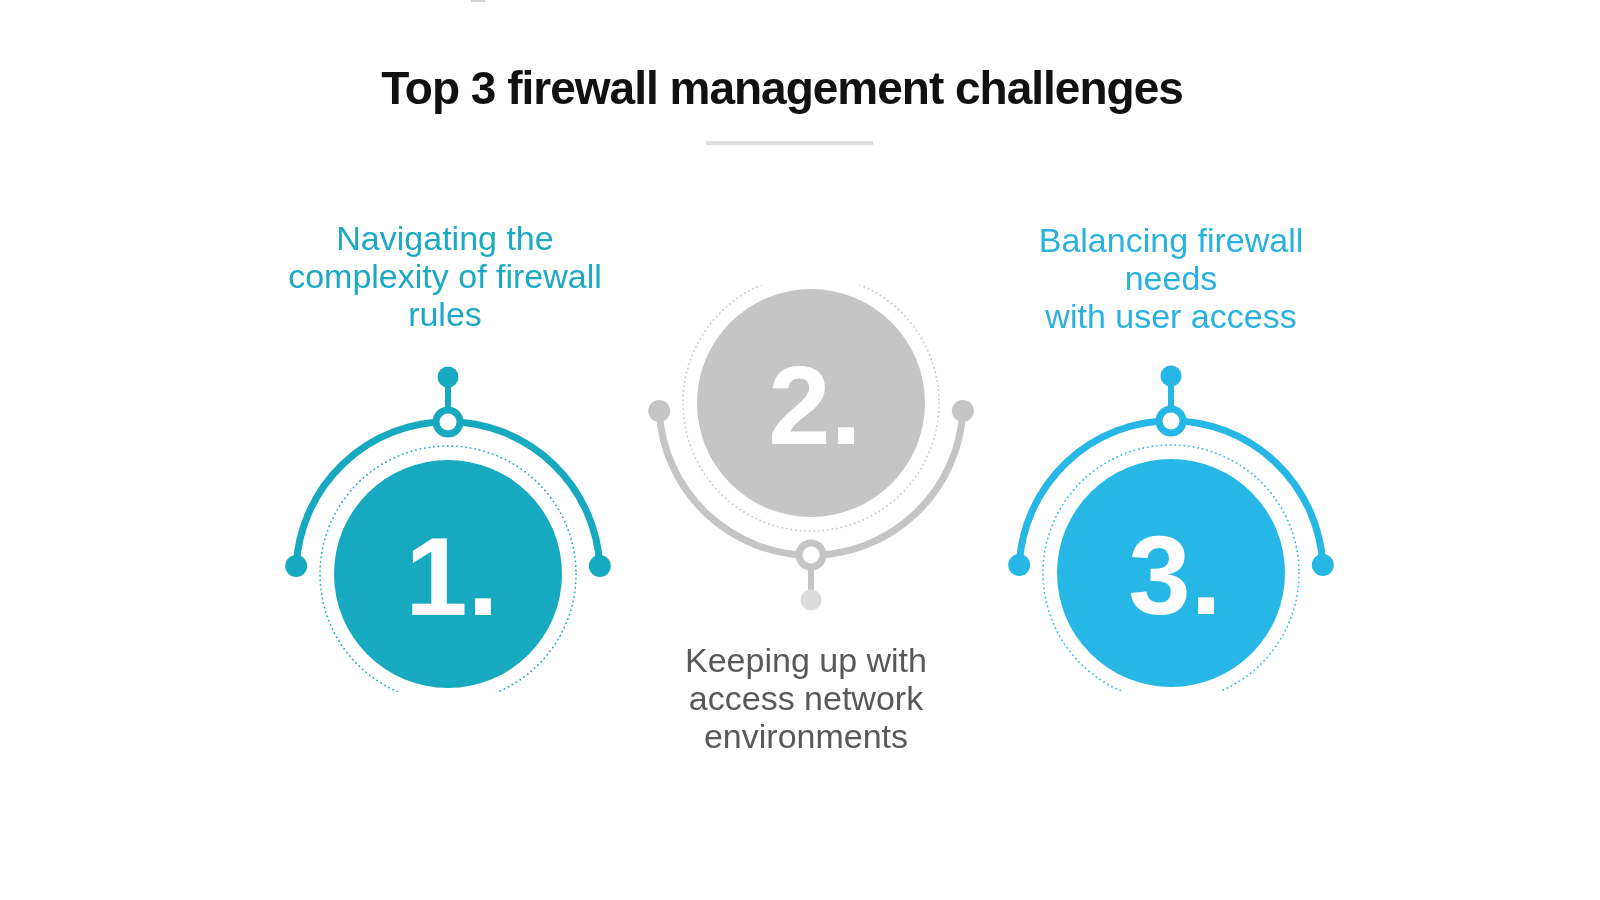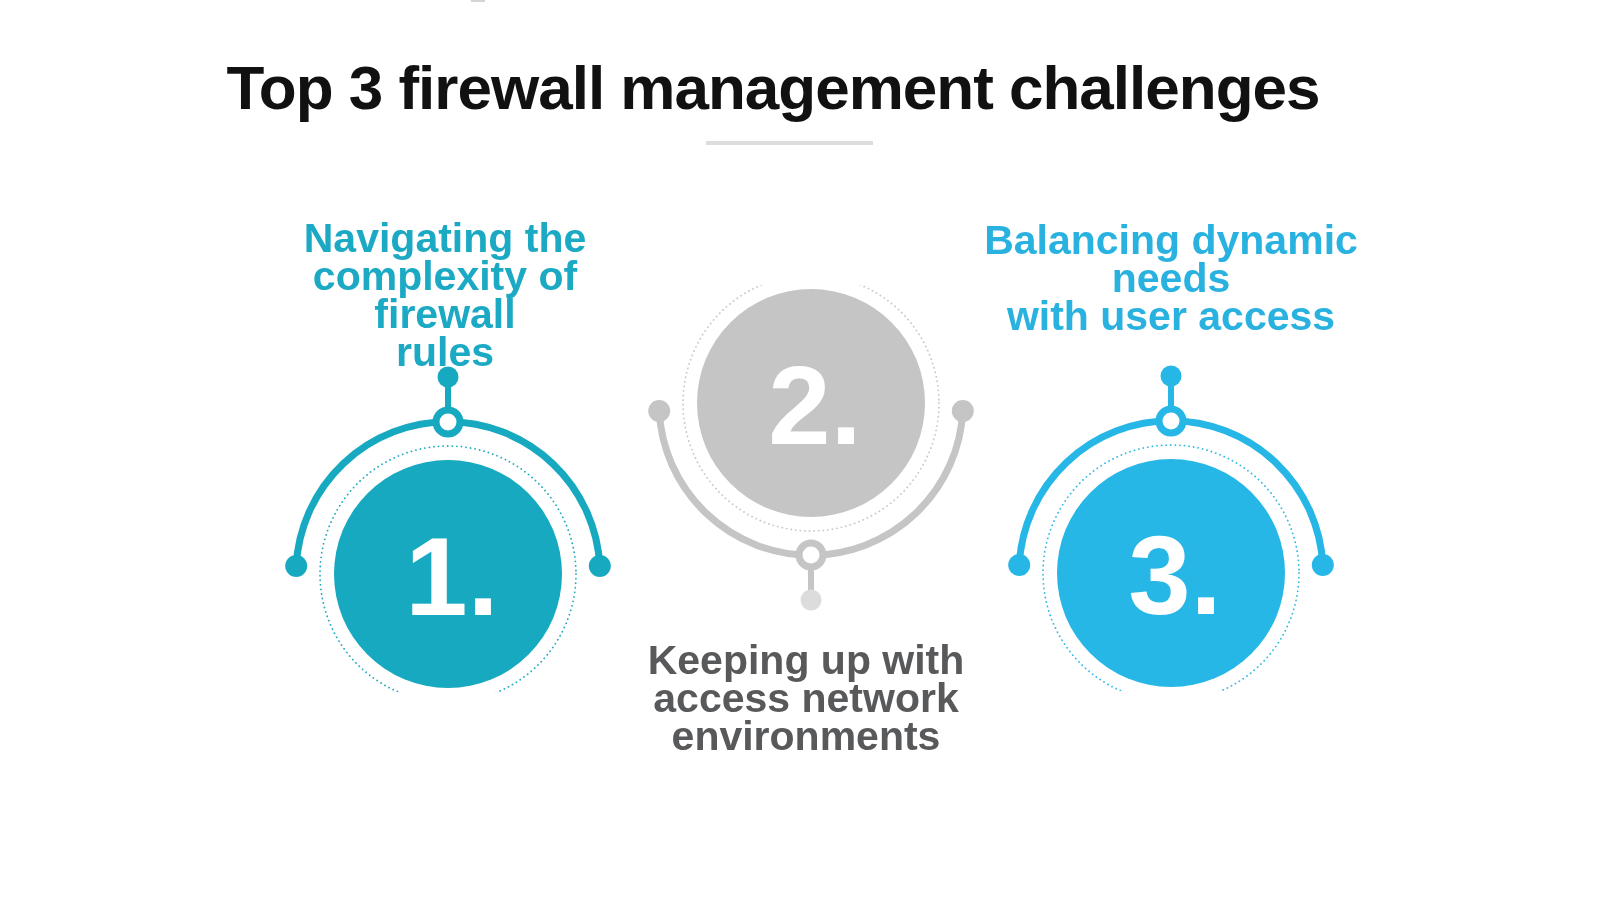--- a/index.html
+++ b/index.html
@@ -5,44 +5,44 @@
   * { margin: 0; padding: 0; box-sizing: border-box; }
   html, body { width: 1600px; height: 900px; overflow: hidden; }
   body {
     font-family: "Liberation Sans", "DejaVu Sans", sans-serif;
     position: relative;
   }
   .canvas { position: absolute; inset: 0; }
 
   .title {
     position: absolute;
-    left: 173px; top: 62px; width: 1200px;
+    left: 182px; top: 62px; width: 1200px;
     text-align: center;
-    font-size: 62px;
+    font-size: 46px;
     font-weight: 700;
     letter-spacing: -1px;
     line-height: 52px;
   }
   .divider {
     position: absolute;
     left: 706px; top: 141px;
     width: 167px; height: 4px;
   }
   .edge-artifact {
     position: absolute;
     left: 471px; top: 0; width: 14px; height: 2px;
     opacity: 0.8;
   }
 
   .label {
     position: absolute;
     width: 400px;
     text-align: center;
-    font-size: 41px;
-    font-weight: 700;
+    font-size: 34px;
+    font-weight: 400;
     line-height: 38px;
   }
   .label span { display: block; }
   .label-1 { left: 245px; top: 219px; }
   .label-2 { left: 606px; top: 641px; text-align: center; }
   .label-3 { left: 971px; top: 221px; }
 
   .group-svg { position: absolute; width: 332px; height: 330px; }
   .group-1 { left: 282px; top: 362px; }
   .group-2 { left: 645px; top: 285px; }
@@ -86,21 +86,21 @@
 
   <div class="divider" style="background: rgb(221, 221, 221);"></div>
 
   <div class="label label-1" style="color: rgb(27, 169, 196);">
     <span>Navigating the</span>
     <span>complexity of firewall</span>
     <span>rules</span>
   </div>
 
   <div class="label label-3" style="color: rgb(41, 178, 224);">
-    <span>Balancing dynamic</span>
+    <span>Balancing firewall</span>
     <span>needs</span>
     <span>with user access</span>
   </div>
 
   <svg class="group-svg group-1" viewBox="0 0 332 330" style="--c: #17A9BF; --stemdot: #17A9BF; --numcolor: #FFFFFF;">
     <path class="arc" d="M 14.2 204 A 152 152 0 0 1 317.8 204"></path>
     <circle class="node-dot" cx="14.2" cy="204" r="11"></circle>
     <circle class="node-dot" cx="317.8" cy="204" r="11"></circle>
     <line class="stem" x1="166" y1="16" x2="166" y2="60"></line>
     <circle class="stem-end-dot" cx="166" cy="15" r="10.5"></circle>

